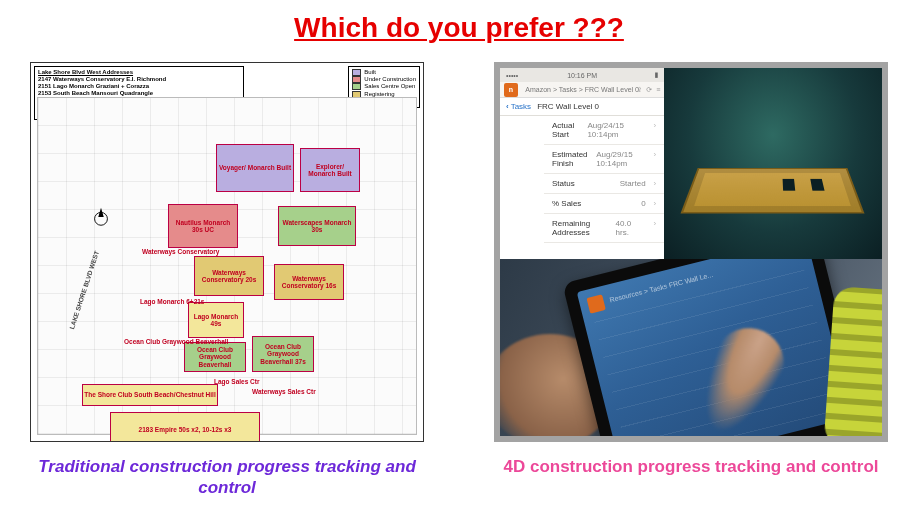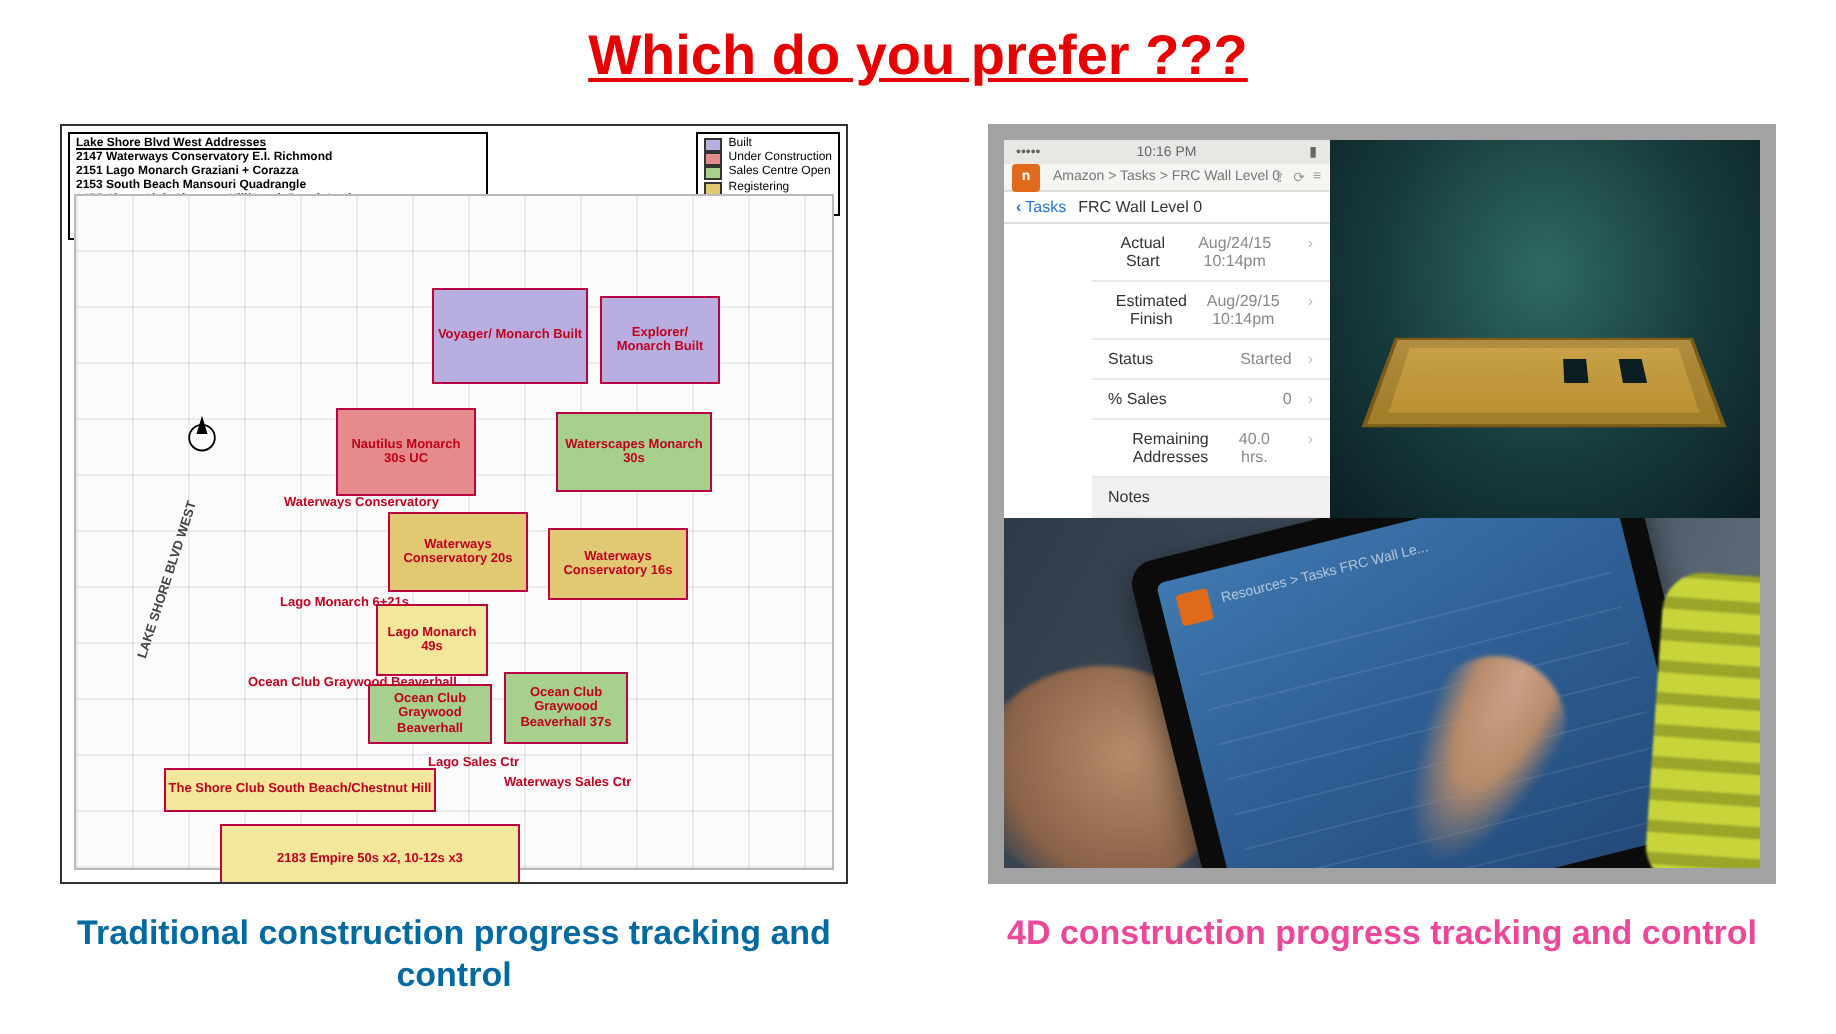--- a/index.html
+++ b/index.html
@@ -24,35 +24,35 @@
     gap: 70px;
     padding: 18px 30px 0 30px;
     align-items: flex-start;
   }
   .panel {
     flex: 1;
     display: flex;
     flex-direction: column;
   }
   .panel-left .img-wrap { border: 1px solid #333; }
-  .panel-right .img-wrap { border: 8px solid #a3a3a3; text-align: center; }
+  .panel-right .img-wrap { border: 6px solid #a3a3a3; }
   .img-wrap {
     background: #fff;
     position: relative;
     height: 380px;
     overflow: hidden;
   }
   .caption {
     text-align: center;
     font-weight: bold;
     font-size: 17px;
     padding-top: 14px;
     line-height: 1.25;
   }
-  .caption.red  { color: #0369a1; }
+  .caption.red  { color: #6d28d9; font-style: italic; }
   .caption.green{ color: #ec4899; }
 
   
   .siteplan { position: relative; width: 100%; height: 100%; }
   .sp-header { position:absolute; top:3px; left:3px; font-size:6px; line-height:1.15; font-weight:bold; border:1px solid #000; background:#fff; padding:2px 3px; max-width:210px;}
   .sp-legend { position:absolute; top:3px; right:3px; font-size:6px; line-height:1.2; border:1px solid #000; background:#fff; padding:2px 3px;}
   .sp-legend .lg{ display:flex; align-items:center; gap:3px;}
   .sp-legend .sw{ width:9px; height:7px; border:1px solid #333;}
   .sp-grid {
     position:absolute; inset:34px 6px 6px 6px;
@@ -297,24 +297,20 @@
                     <span style="color: rgb(187, 187, 187); margin-left: 4px;">›</span>
                   </span>
                 </div>
                 <div class="app-row">
                   <span class="lbl">Remaining Addresses</span>
                   <span style="display: flex; gap: 12px;">
                     <span class="val">40.0 hrs.</span>
                     <span style="color: rgb(187, 187, 187); margin-left: 4px;">›</span>
                   </span>
                 </div>
-                <div class="app-row wide">
-                  <span class="lbl">Notes</span>
-                  <span class="val"></span>
-                </div>
               </div>
           </div>
           <div class="app-render">
             <div class="floorplate"></div>
           </div>
         </div>
         <div class="tablet-scene">
           <div class="hand-left"></div>
           <div class="tablet">
             <div class="tablet-screen">

